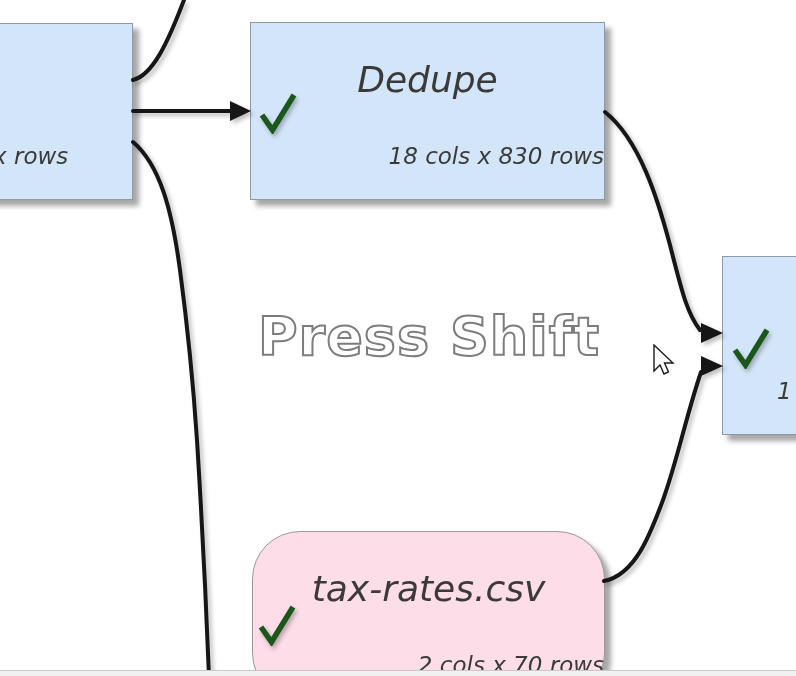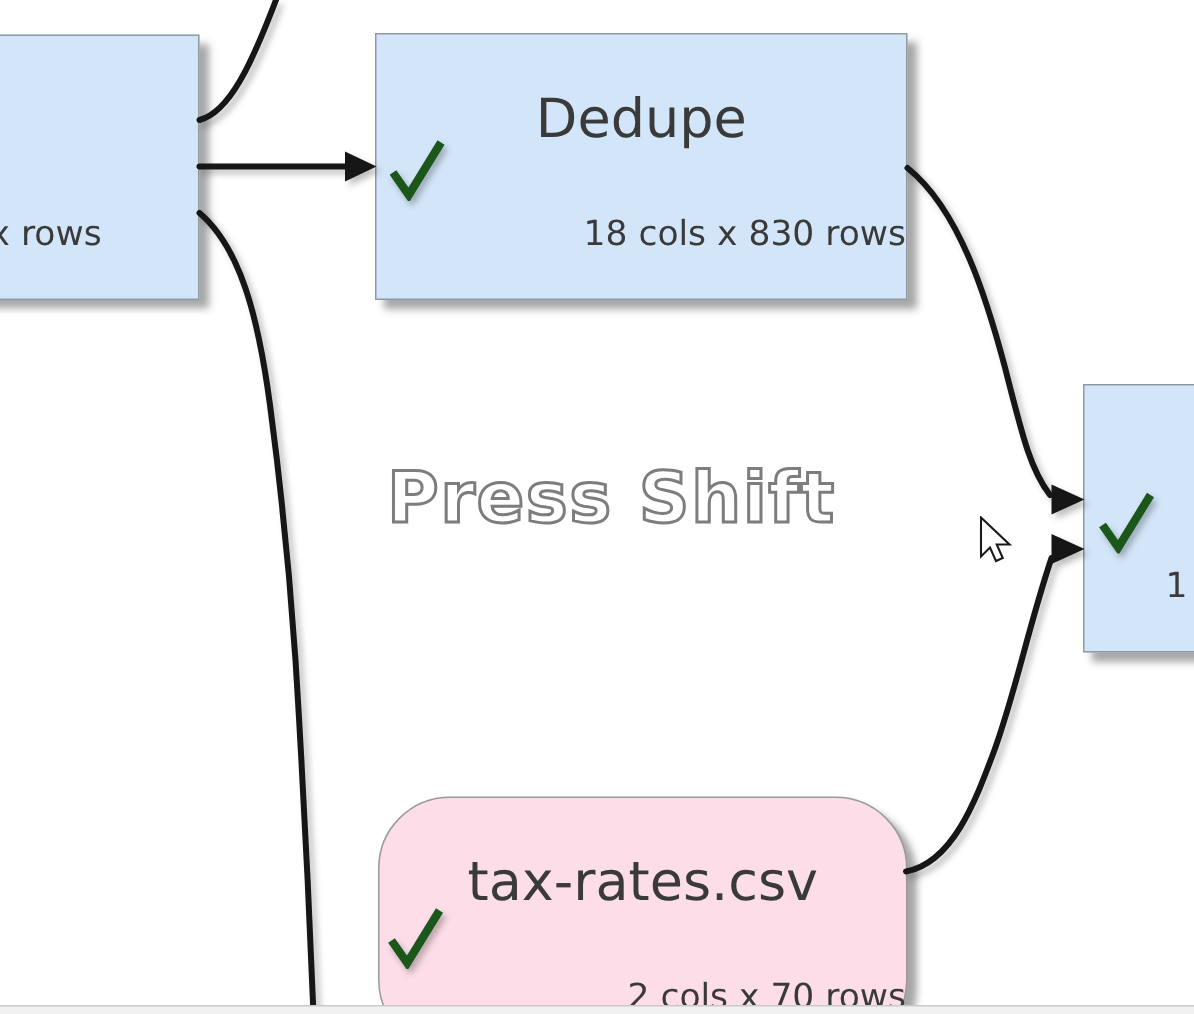--- a/index.html
+++ b/index.html
@@ -13,20 +13,21 @@
     position: relative;
     width: 796px; height: 676px;
     background: #ffffff;
   }
 
   
   .node {
     position: absolute;
     box-sizing: border-box;
     box-shadow: 6px 6px 5px rgba(60,60,60,0.45);
+    font-style: italic;
   }
   .node.blue {
     background: var(--node-blue, #d3e6f9);
     border: 1px solid var(--node-border-blue, #8d9aa6);
   }
   .node.pink {
     background: var(--node-pink, #fcdde8);
     border: 1px solid var(--node-border-pink, #999999);
     border-radius: 48px;
     margin-top: 36px;
@@ -68,21 +69,21 @@
     fill: none;
     stroke: var(--check-green, #1b571b);
     stroke-width: 5.5;
     stroke-linecap: butt;
     stroke-linejoin: miter;
   }
 
   
   #watermark {
     position: absolute; left: 258px; top: 305px;
-    font-size: 47px; font-weight: bold;
+    font-size: 54px; font-weight: bold;
     letter-spacing: 1px;
     color: #ffffff;
     -webkit-text-stroke: 2px var(--watermark-outline, #7d7d7d);
     white-space: nowrap;
     user-select: none;
   }
 
   
   #edges {
     position: absolute; left: 0; top: 0;

